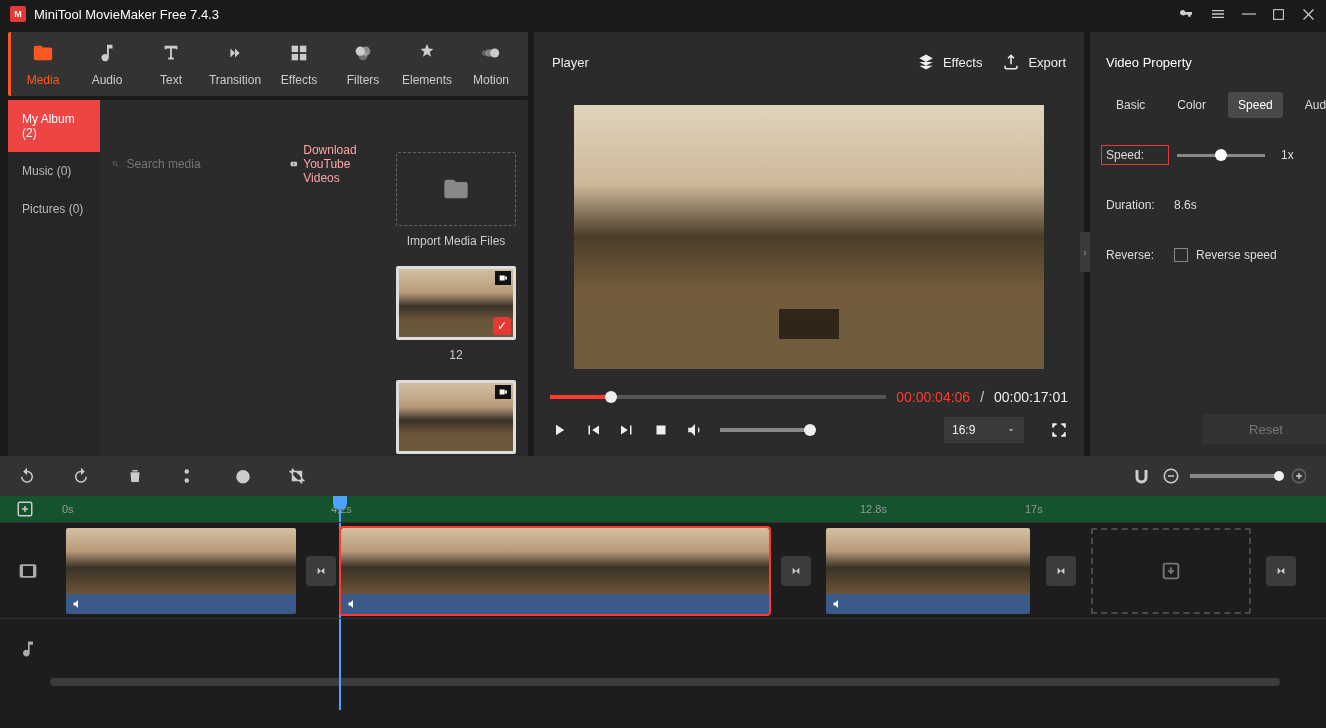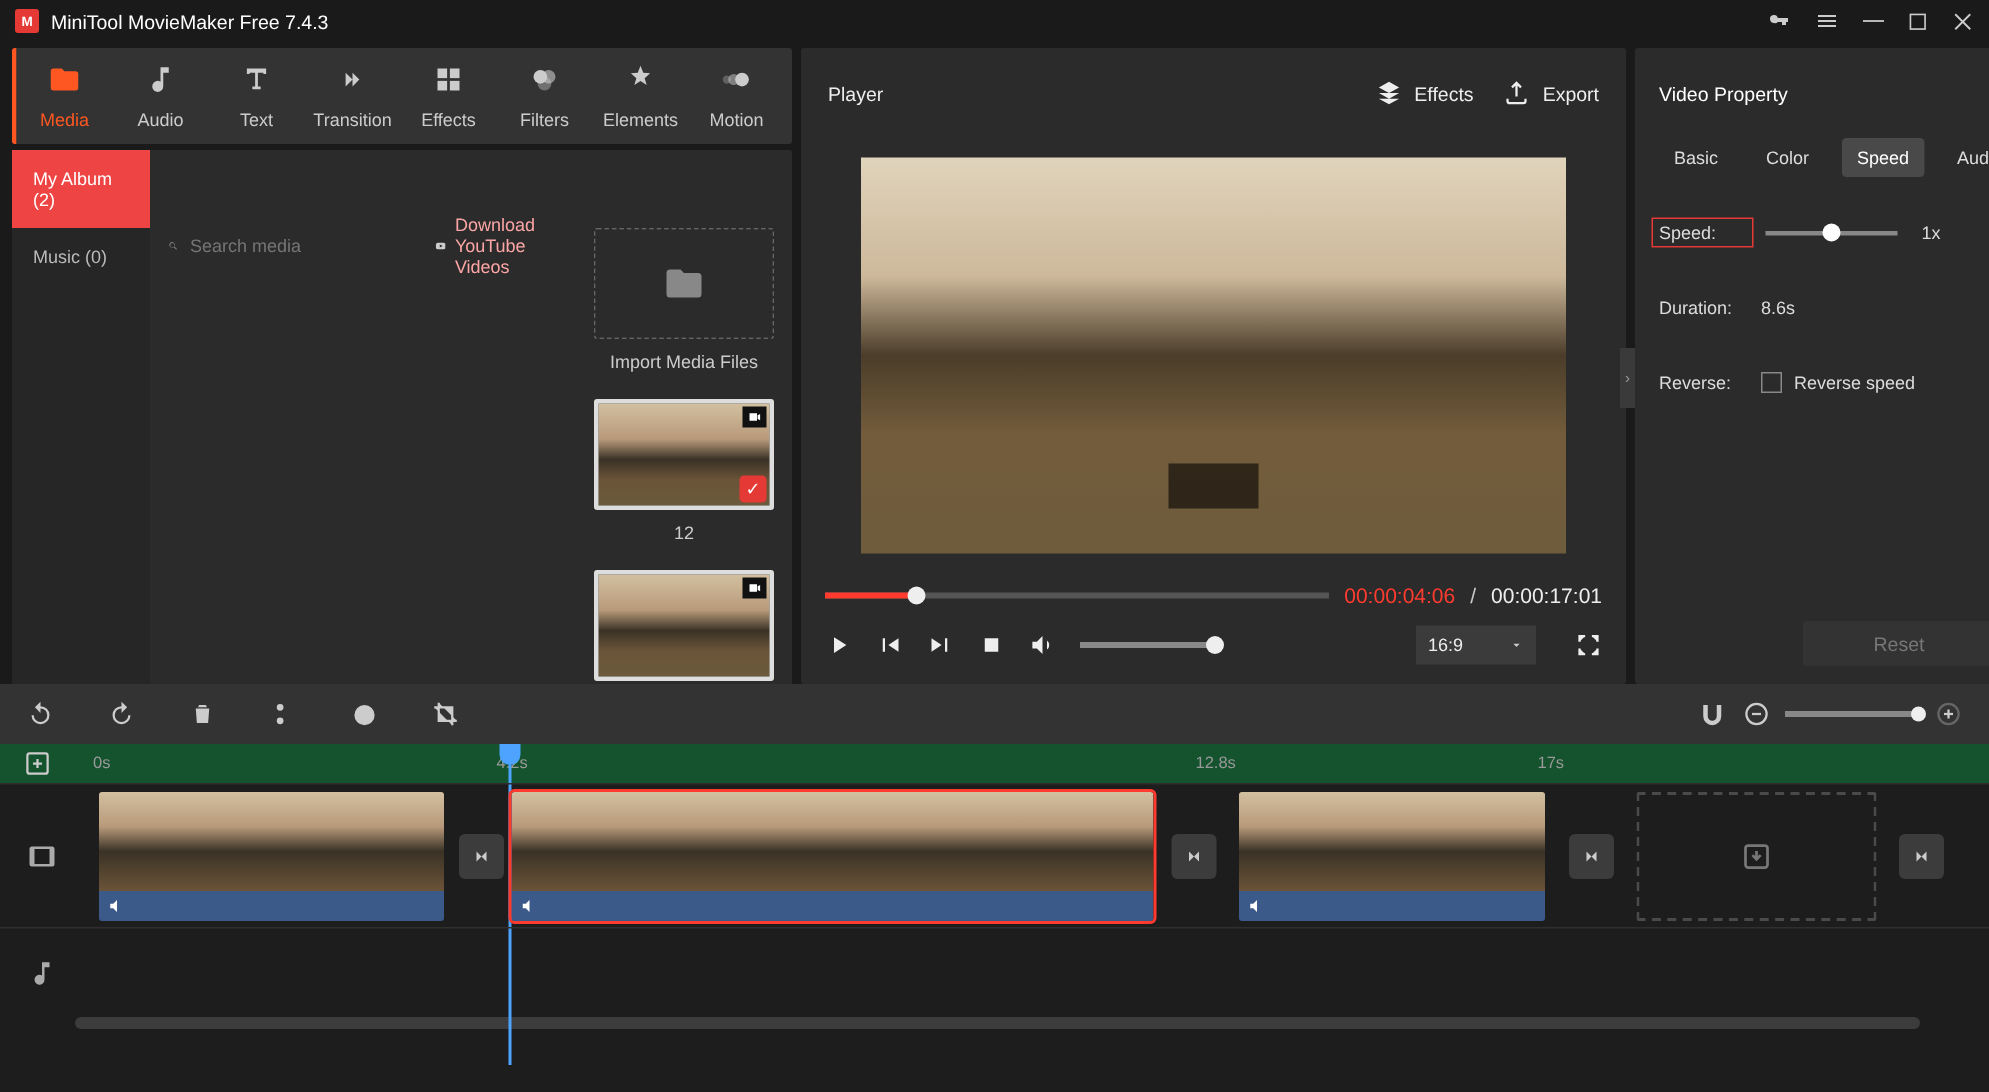--- a/index.html
+++ b/index.html
@@ -199,20 +199,21 @@
                 <circle cx="5" cy="12" r="3" fill-opacity="0.3"></circle>
               </svg></span>
             <span>Motion</span>
           </div>
       </div>
 
       <div class="mediabrowser">
         <div class="mb-side">
           <div class="item sel">My Album (2)</div>
           <div class="item">Music (0)</div>
+          <div class="item">Pictures (0)</div>
         </div>
         <div class="mb-main">
           <div class="mb-toolbar">
             <svg class="search-icon" viewBox="0 0 24 24">
                 <path d="M15.5 14h-.79l-.28-.27a6.5 6.5 0 1 0-.7.7l.27.28v.79l5 5L20.49 19zM10 15a5 5 0 1 1 0-10 5 5 0 0 1 0 10z"></path>
               </svg>
             <input placeholder="Search media" style="">
             <span class="rightlink">
               <svg width="16" height="12" viewBox="0 0 24 24" fill="#ccc">
                   <rect x="2" y="5" width="20" height="14" rx="4"></rect>
@@ -387,21 +388,21 @@
       </div>
     </div>
 
     <div class="ruler">
       <span class="addicon"><svg width="18" height="18" viewBox="0 0 24 24" fill="#ccc">
             <rect x="3" y="3" width="18" height="18" rx="2" fill="none" stroke="#ccc" stroke-width="2"></rect>
             <path d="M12 8v8M8 12h8" stroke="#ccc" stroke-width="2"></path>
           </svg></span>
       <span class="rlabel" style="left:62px">0s</span>
       <span class="rlabel" style="left:331px">4.2s</span>
-      <span class="rlabel" style="left:797px">12.8s</span>
+      <span class="rlabel" style="left:860px">12.8s</span>
       <span class="rlabel" style="left:1025px">17s</span>
       <div class="playhead" style="left:340px"></div>
     </div>
 
     <div class="tracks">
       <div class="track">
         <div class="tlicon">
             <svg viewBox="0 0 24 24">
               <rect x="3" y="5" width="18" height="14" rx="1" fill="none" stroke="#aaa" stroke-width="2"></rect>
               <rect x="3" y="5" width="3" height="14" fill="#aaa"></rect>

